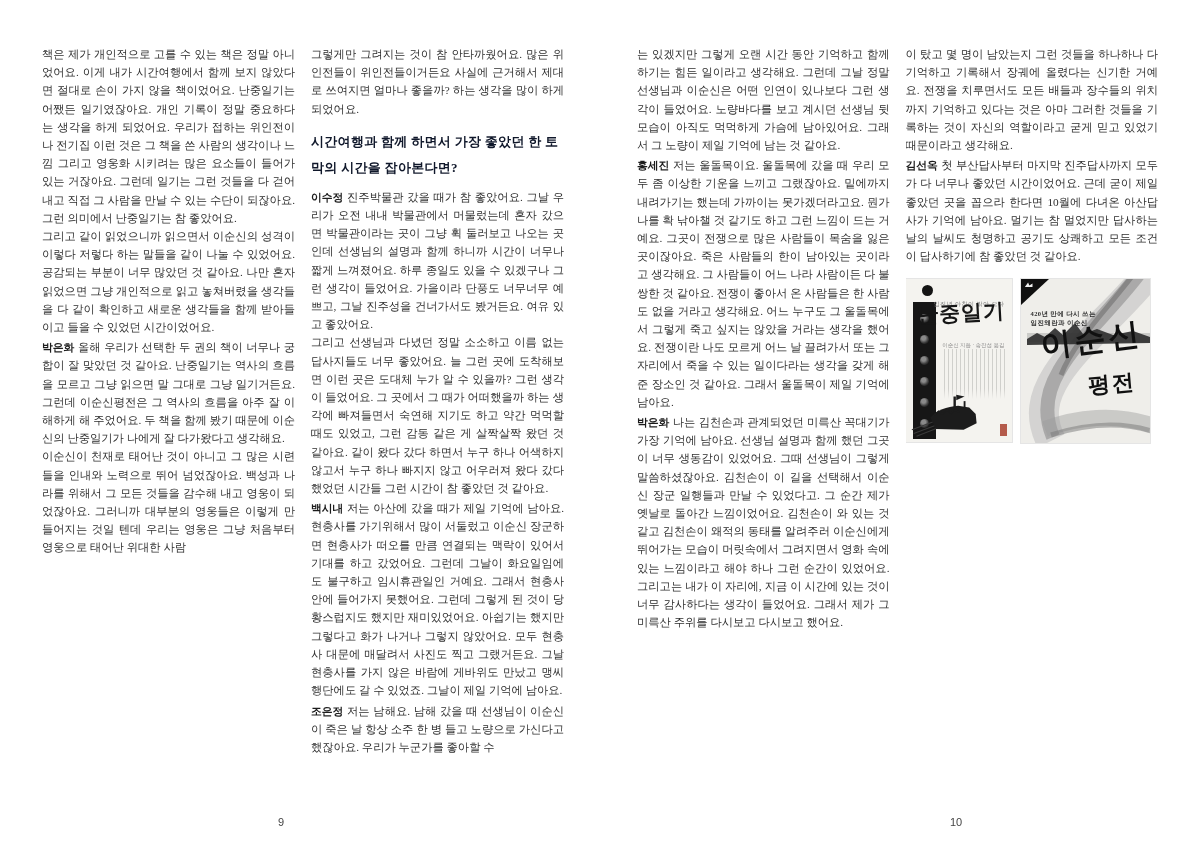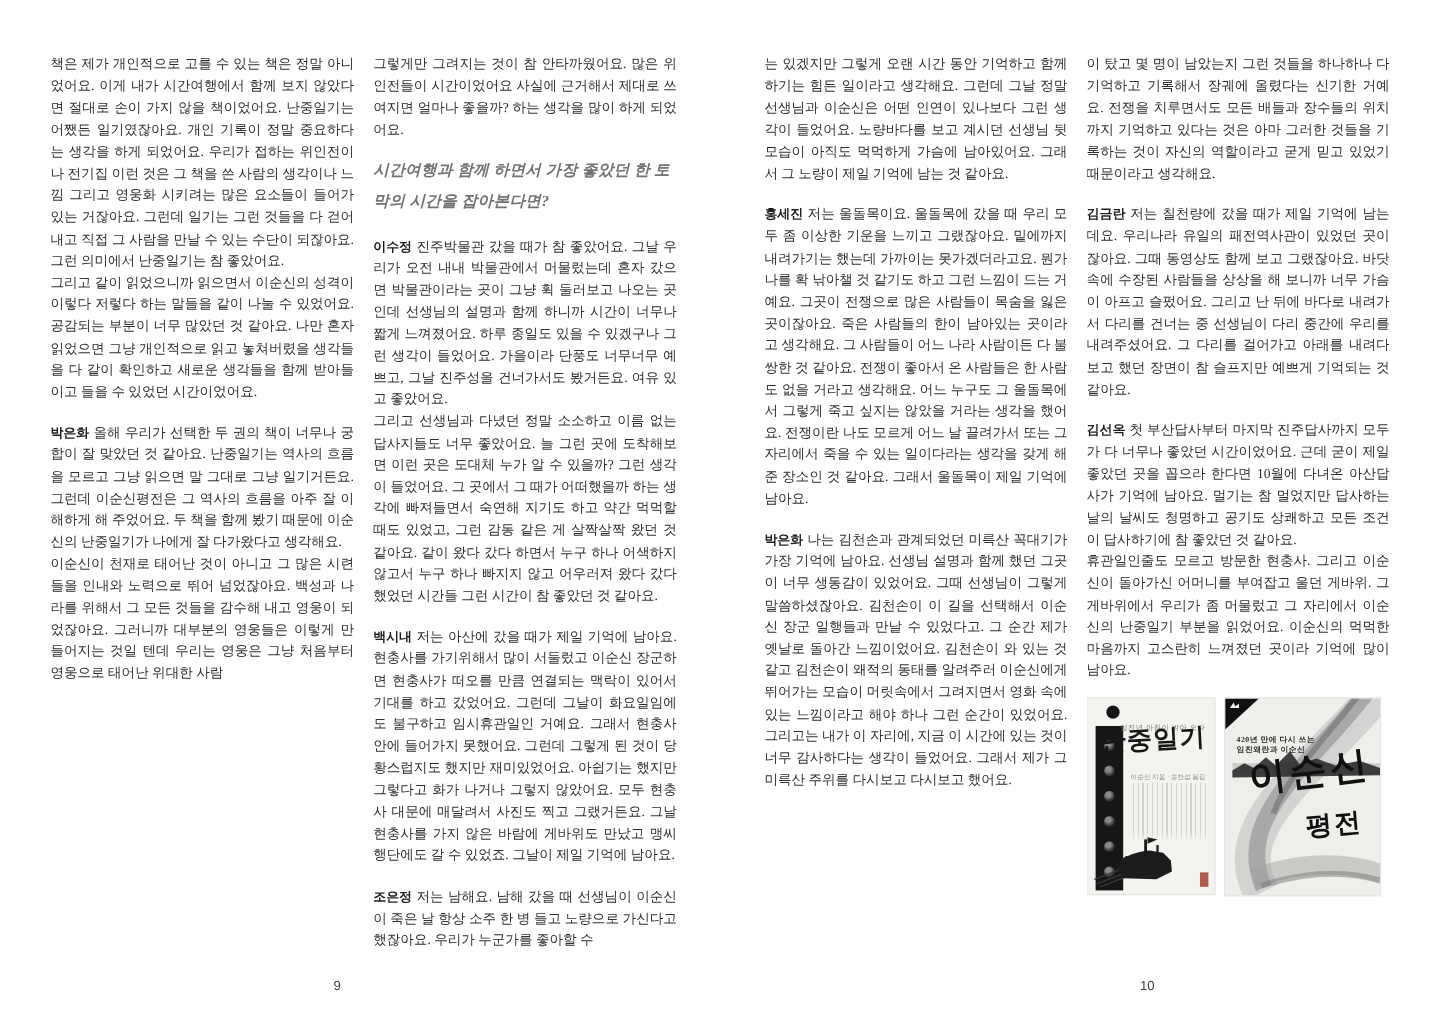--- a/index.html
+++ b/index.html
@@ -8,24 +8,24 @@
   .sheet { position:relative; width:1200px; height:839px; background:#ffffff; overflow:hidden; }
 
   .page { position:absolute; top:45px; display:flex; gap:16px; }
   .page-left  { left:42px;  width:524px; }
   .page-right { left:637px; width:521px; }
 
   .col { width:253px; height:760px; overflow:hidden; font-size:11.3px; line-height:18.2px;
          color:#2e2e2e; text-align:justify; }
 
   .block { margin:0; }
-  .block.speaker-block { margin-top:16px; }
+  .block.speaker-block { margin-top:2px; }
   .block.question { margin-top:11px; margin-bottom:7px; font-family:cursive;
-                    font-weight:bold; font-size:13px; line-height:26px; color:#737373;
-                    letter-spacing:0.3px; text-align:left;font-style:italic; }
+                    font-weight:bold; font-size:13px; line-height:26px; color:#0f172a;
+                    letter-spacing:0.3px; text-align:left; }
   .col > .block:first-child { margin-top:0; }
   .speaker { font-family:"Liberation Sans","DejaVu Sans",sans-serif; font-weight:bold;
              font-size:10.8px; color:#1c1c1c; }
 
   .page-number { position:absolute; top:816px; font-size:11px; color:#444;
                  font-family:"Liberation Sans",sans-serif; }
   .pn-left  { left:278px; }
   .pn-right { left:950px; }
 
   
@@ -71,41 +71,39 @@
 <div class="sheet">
 
   <div class="page page-left">
     <div class="col">
         <div class="block para">책은 제가 개인적으로 고를 수 있는 책은 정말 아니었어요. 이게 내가 시간여행에서 함께 보지 않았다면 절대로 손이 가지 않을 책이었어요. 난중일기는 어쨌든 일기였잖아요. 개인 기록이 정말 중요하다는 생각을 하게 되었어요. 우리가 접하는 위인전이나 전기집 이런 것은 그 책을 쓴 사람의 생각이나 느낌 그리고 영웅화 시키려는 많은 요소들이 들어가 있는 거잖아요. 그런데 일기는 그런 것들을 다 걷어내고 직접 그 사람을 만날 수 있는 수단이 되잖아요. 그런 의미에서 난중일기는 참 좋았어요.</div>
         <div class="block para">그리고 같이 읽었으니까 읽으면서 이순신의 성격이 이렇다 저렇다 하는 말들을 같이 나눌 수 있었어요. 공감되는 부분이 너무 많았던 것 같아요. 나만 혼자 읽었으면 그냥 개인적으로 읽고 놓쳐버렸을 생각들을 다 같이 확인하고 새로운 생각들을 함께 받아들이고 들을 수 있었던 시간이었어요.</div>
         <div class="block speaker-block"><span class="speaker">박은화</span> 올해 우리가 선택한 두 권의 책이 너무나 궁합이 잘 맞았던 것 같아요. 난중일기는 역사의 흐름을 모르고 그냥 읽으면 말 그대로 그냥 일기거든요. 그런데 이순신평전은 그 역사의 흐름을 아주 잘 이해하게 해 주었어요. 두 책을 함께 봤기 때문에 이순신의 난중일기가 나에게 잘 다가왔다고 생각해요.</div>
         <div class="block para">이순신이 천재로 태어난 것이 아니고 그 많은 시련들을 인내와 노력으로 뛰어 넘었잖아요. 백성과 나라를 위해서 그 모든 것들을 감수해 내고 영웅이 되었잖아요. 그러니까 대부분의 영웅들은 이렇게 만들어지는 것일 텐데 우리는 영웅은 그냥 처음부터 영웅으로 태어난 위대한 사람</div>
       </div>
     <div class="col">
-        <div class="block para">그렇게만 그려지는 것이 참 안타까웠어요. 많은 위인전들이 시간이었어요 사실에 근거해서 제대로 쓰여지면 얼마나 좋을까? 하는 생각을 많이 하게 되었어요.</div>
+        <div class="block para">그렇게만 그려지는 것이 참 안타까웠어요. 많은 위인전들이 위인전들이거든요 사실에 근거해서 제대로 쓰여지면 얼마나 좋을까? 하는 생각을 많이 하게 되었어요.</div>
         <div class="block question">시간여행과 함께 하면서 가장 좋았던 한 토막의 시간을 잡아본다면?</div>
         <div class="block speaker-block"><span class="speaker">이수정</span> 진주박물관 갔을 때가 참 좋았어요. 그날 우리가 오전 내내 박물관에서 머물렀는데 혼자 갔으면 박물관이라는 곳이 그냥 휙 둘러보고 나오는 곳인데 선생님의 설명과 함께 하니까 시간이 너무나 짧게 느껴졌어요. 하루 종일도 있을 수 있겠구나 그런 생각이 들었어요. 가을이라 단풍도 너무너무 예쁘고, 그날 진주성을 건너가서도 봤거든요. 여유 있고 좋았어요.</div>
         <div class="block para">그리고 선생님과 다녔던 정말 소소하고 이름 없는 답사지들도 너무 좋았어요. 늘 그런 곳에 도착해보면 이런 곳은 도대체 누가 알 수 있을까? 그런 생각이 들었어요. 그 곳에서 그 때가 어떠했을까 하는 생각에 빠져들면서 숙연해 지기도 하고 약간 먹먹할 때도 있었고, 그런 감동 같은 게 살짝살짝 왔던 것 같아요. 같이 왔다 갔다 하면서 누구 하나 어색하지 않고서 누구 하나 빠지지 않고 어우러져 왔다 갔다 했었던 시간들 그런 시간이 참 좋았던 것 같아요.</div>
         <div class="block speaker-block"><span class="speaker">백시내</span> 저는 아산에 갔을 때가 제일 기억에 남아요. 현충사를 가기위해서 많이 서둘렀고 이순신 장군하면 현충사가 떠오를 만큼 연결되는 맥락이 있어서 기대를 하고 갔었어요. 그런데 그날이 화요일임에도 불구하고 임시휴관일인 거예요. 그래서 현충사 안에 들어가지 못했어요. 그런데 그렇게 된 것이 당황스럽지도 했지만 재미있었어요. 아쉽기는 했지만 그렇다고 화가 나거나 그렇지 않았어요. 모두 현충사 대문에 매달려서 사진도 찍고 그랬거든요. 그날 현충사를 가지 않은 바람에 게바위도 만났고 맹씨 행단에도 갈 수 있었죠. 그날이 제일 기억에 남아요.</div>
         <div class="block speaker-block"><span class="speaker">조은정</span> 저는 남해요. 남해 갔을 때 선생님이 이순신이 죽은 날 항상 소주 한 병 들고 노량으로 가신다고 했잖아요. 우리가 누군가를 좋아할 수</div>
       </div>
   </div>
 
   <div class="page page-right">
     <div class="col">
         <div class="block para">는 있겠지만 그렇게 오랜 시간 동안 기억하고 함께 하기는 힘든 일이라고 생각해요. 그런데 그날 정말 선생님과 이순신은 어떤 인연이 있나보다 그런 생각이 들었어요. 노량바다를 보고 계시던 선생님 뒷모습이 아직도 먹먹하게 가슴에 남아있어요. 그래서 그 노량이 제일 기억에 남는 것 같아요.</div>
         <div class="block speaker-block"><span class="speaker">홍세진</span> 저는 울돌목이요. 울돌목에 갔을 때 우리 모두 좀 이상한 기운을 느끼고 그랬잖아요. 밑에까지 내려가기는 했는데 가까이는 못가겠더라고요. 뭔가 나를 확 낚아챌 것 같기도 하고 그런 느낌이 드는 거예요. 그곳이 전쟁으로 많은 사람들이 목숨을 잃은 곳이잖아요. 죽은 사람들의 한이 남아있는 곳이라고 생각해요. 그 사람들이 어느 나라 사람이든 다 불쌍한 것 같아요. 전쟁이 좋아서 온 사람들은 한 사람도 없을 거라고 생각해요. 어느 누구도 그 울돌목에서 그렇게 죽고 싶지는 않았을 거라는 생각을 했어요. 전쟁이란 나도 모르게 어느 날 끌려가서 또는 그 자리에서 죽을 수 있는 일이다라는 생각을 갖게 해준 장소인 것 같아요. 그래서 울돌목이 제일 기억에 남아요.</div>
         <div class="block speaker-block"><span class="speaker">박은화</span> 나는 김천손과 관계되었던 미륵산 꼭대기가 가장 기억에 남아요. 선생님 설명과 함께 했던 그곳이 너무 생동감이 있었어요. 그때 선생님이 그렇게 말씀하셨잖아요. 김천손이 이 길을 선택해서 이순신 장군 일행들과 만날 수 있었다고. 그 순간 제가 옛날로 돌아간 느낌이었어요. 김천손이 와 있는 것 같고 김천손이 왜적의 동태를 알려주러 이순신에게 뛰어가는 모습이 머릿속에서 그려지면서 영화 속에 있는 느낌이라고 해야 하나 그런 순간이 있었어요. 그리고는 내가 이 자리에, 지금 이 시간에 있는 것이 너무 감사하다는 생각이 들었어요. 그래서 제가 그 미륵산 주위를 다시보고 다시보고 했어요.</div>
       </div>
     <div class="col">
       <div>
           <div class="block para">이 탔고 몇 명이 남았는지 그런 것들을 하나하나 다 기억하고 기록해서 장궤에 올렸다는 신기한 거예요. 전쟁을 치루면서도 모든 배들과 장수들의 위치까지 기억하고 있다는 것은 아마 그러한 것들을 기록하는 것이 자신의 역할이라고 굳게 믿고 있었기 때문이라고 생각해요.</div>
-          <div class="block speaker-block"><span class="speaker">김금란</span> 저는 칠천량에 갔을 때가 제일 기억에 남는데요. 우리나라 유일의 패전역사관이 있었던 곳이잖아요. 그때 동영상도 함께 보고 그랬잖아요. 바닷속에 수장된 사람들을 상상을 해 보니까 너무 가슴이 아프고 슬펐어요. 그리고 난 뒤에 바다로 내려가서 다리를 건너는 중 선생님이 다리 중간에 우리를 내려주셨어요. 그 다리를 걸어가고 아래를 내려다보고 했던 장면이 참 슬프지만 예쁘게 기억되는 것 같아요.</div>
           <div class="block speaker-block"><span class="speaker">김선옥</span> 첫 부산답사부터 마지막 진주답사까지 모두가 다 너무나 좋았던 시간이었어요. 근데 굳이 제일 좋았던 곳을 꼽으라 한다면 10월에 다녀온 아산답사가 기억에 남아요. 멀기는 참 멀었지만 답사하는 날의 날씨도 청명하고 공기도 상쾌하고 모든 조건이 답사하기에 참 좋았던 것 같아요.</div>
-          <div class="block para">휴관일인줄도 모르고 방문한 현충사. 그리고 이순신이 돌아가신 어머니를 부여잡고 울던 게바위. 그 게바위에서 우리가 좀 머물렀고 그 자리에서 이순신의 난중일기 부분을 읽었어요. 이순신의 먹먹한 마음까지 고스란히 느껴졌던 곳이라 기억에 많이 남아요.</div>
         </div>
 
       <div class="covers">
 
         <div class="cover cover1">
           <div class="c1-dot"></div>
           <div class="c1-band">
             <i></i>
               <i></i>
               <i></i>

